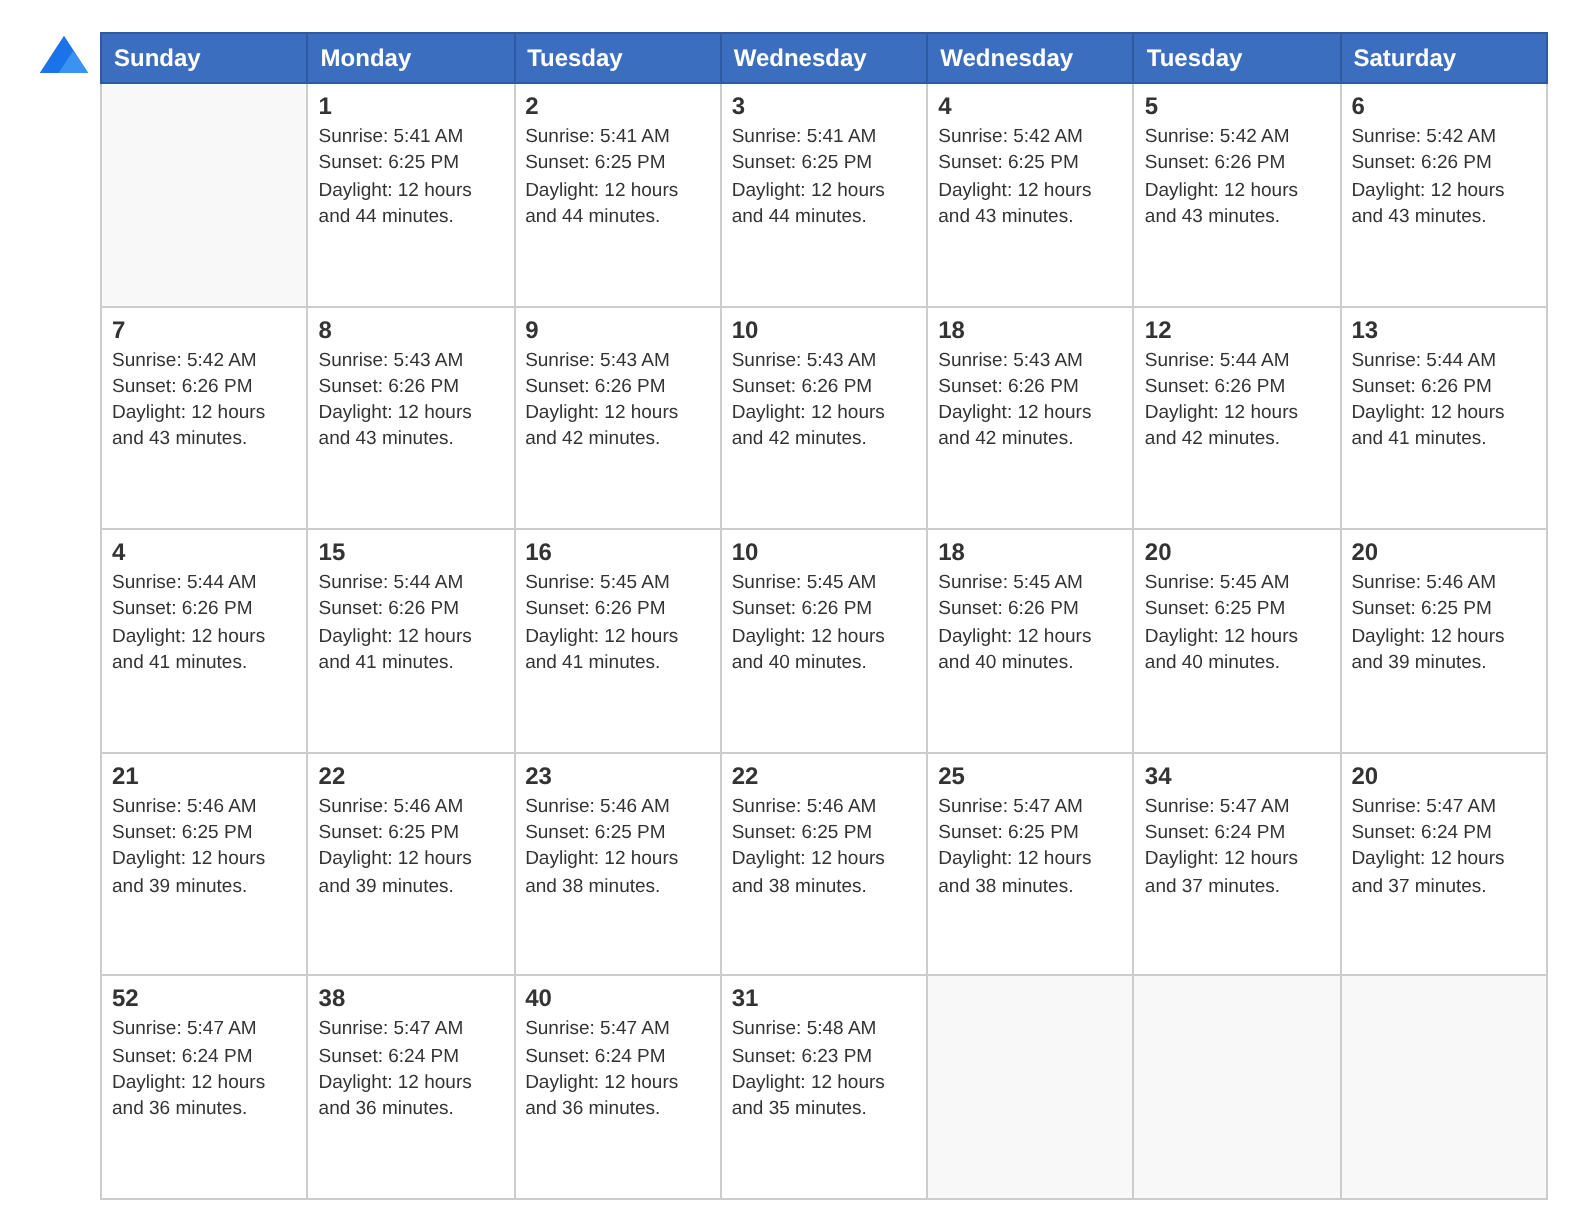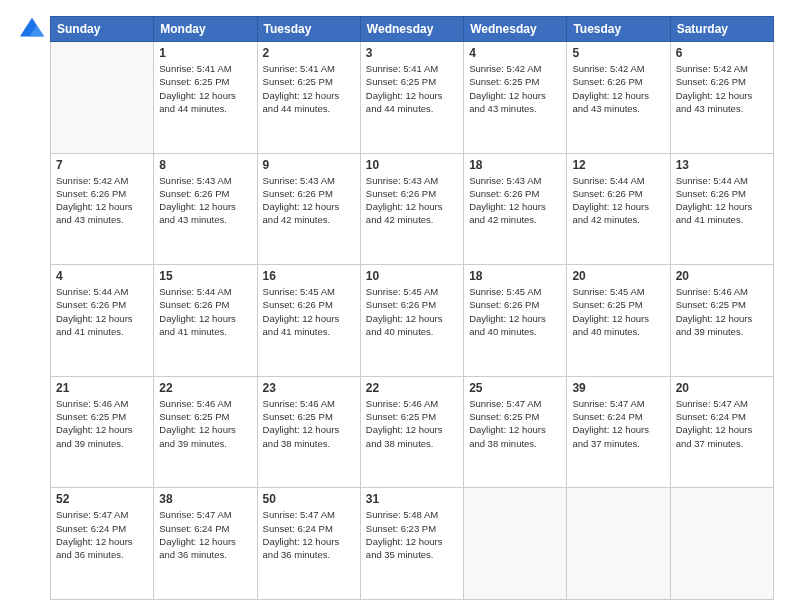--- a/index.html
+++ b/index.html
@@ -229,39 +229,39 @@
           </td>
           <td>
             <span class="day-number">22</span>
             <div class="day-info">Sunrise: 5:46 AM<br>Sunset: 6:25 PM<br>Daylight: 12 hours<br>and 38 minutes.</div>
           </td>
           <td>
             <span class="day-number">25</span>
             <div class="day-info">Sunrise: 5:47 AM<br>Sunset: 6:25 PM<br>Daylight: 12 hours<br>and 38 minutes.</div>
           </td>
           <td>
-            <span class="day-number">39</span>
+            <span class="day-number">34</span>
             <div class="day-info">Sunrise: 5:47 AM<br>Sunset: 6:24 PM<br>Daylight: 12 hours<br>and 37 minutes.</div>
           </td>
           <td>
             <span class="day-number">20</span>
             <div class="day-info">Sunrise: 5:47 AM<br>Sunset: 6:24 PM<br>Daylight: 12 hours<br>and 37 minutes.</div>
           </td>
         </tr>
         <tr>
           <td>
             <span class="day-number">52</span>
             <div class="day-info">Sunrise: 5:47 AM<br>Sunset: 6:24 PM<br>Daylight: 12 hours<br>and 36 minutes.</div>
           </td>
           <td>
             <span class="day-number">38</span>
             <div class="day-info">Sunrise: 5:47 AM<br>Sunset: 6:24 PM<br>Daylight: 12 hours<br>and 36 minutes.</div>
           </td>
           <td>
-            <span class="day-number">50</span>
+            <span class="day-number">40</span>
             <div class="day-info">Sunrise: 5:47 AM<br>Sunset: 6:24 PM<br>Daylight: 12 hours<br>and 36 minutes.</div>
           </td>
           <td>
             <span class="day-number">31</span>
             <div class="day-info">Sunrise: 5:48 AM<br>Sunset: 6:23 PM<br>Daylight: 12 hours<br>and 35 minutes.</div>
           </td>
           <td class="empty"></td>
           <td class="empty"></td>
           <td class="empty"></td>
         </tr>

